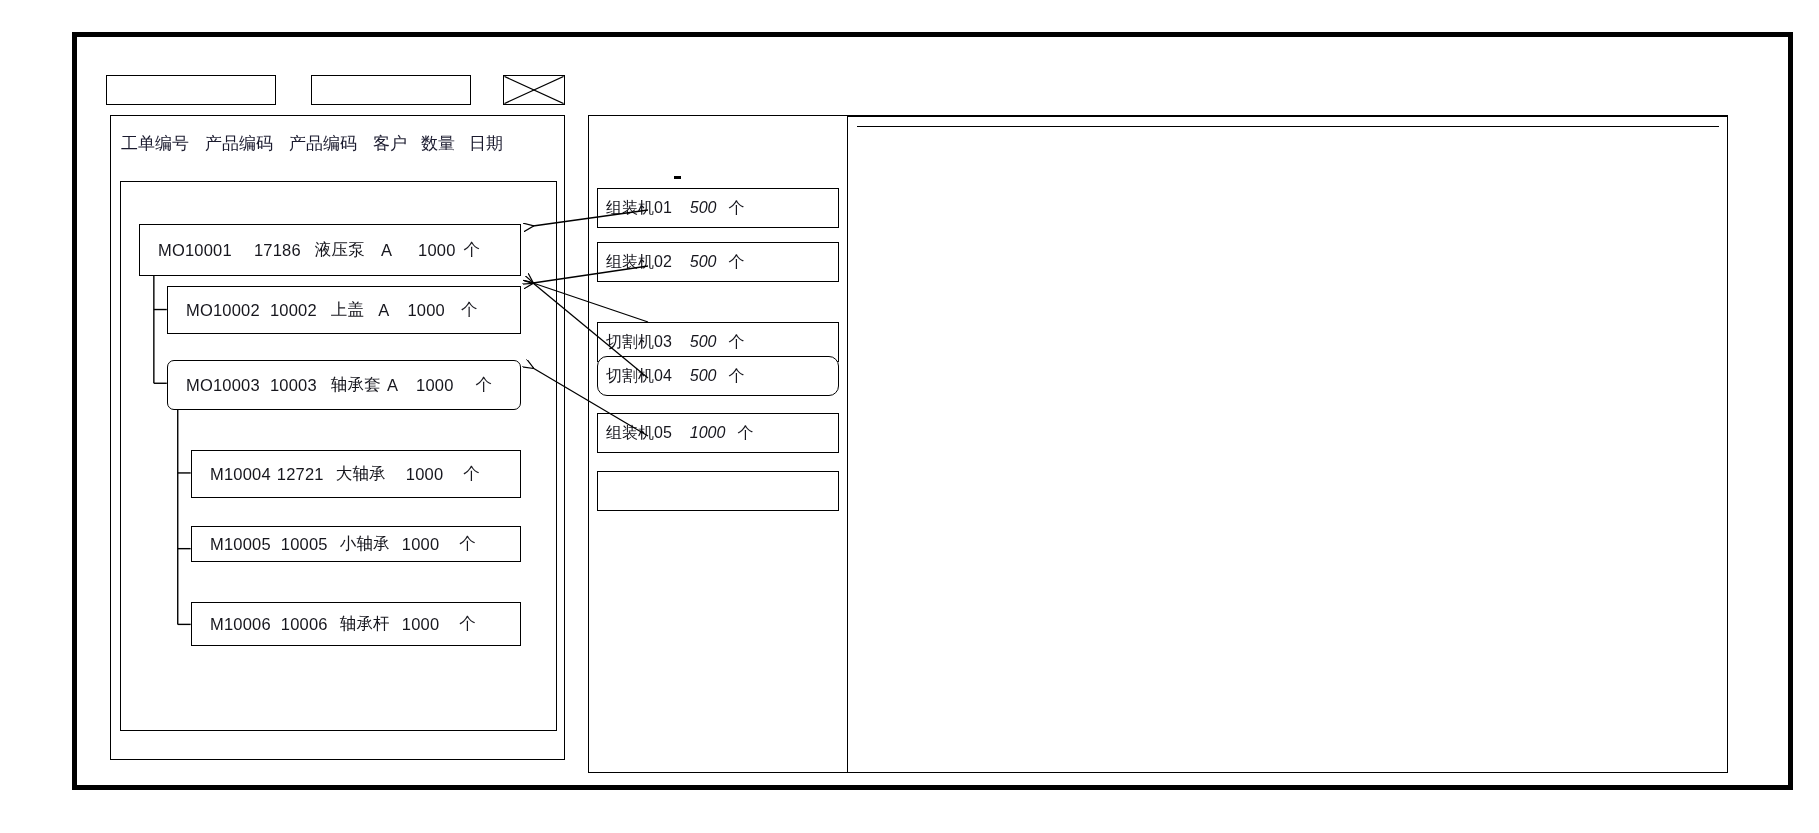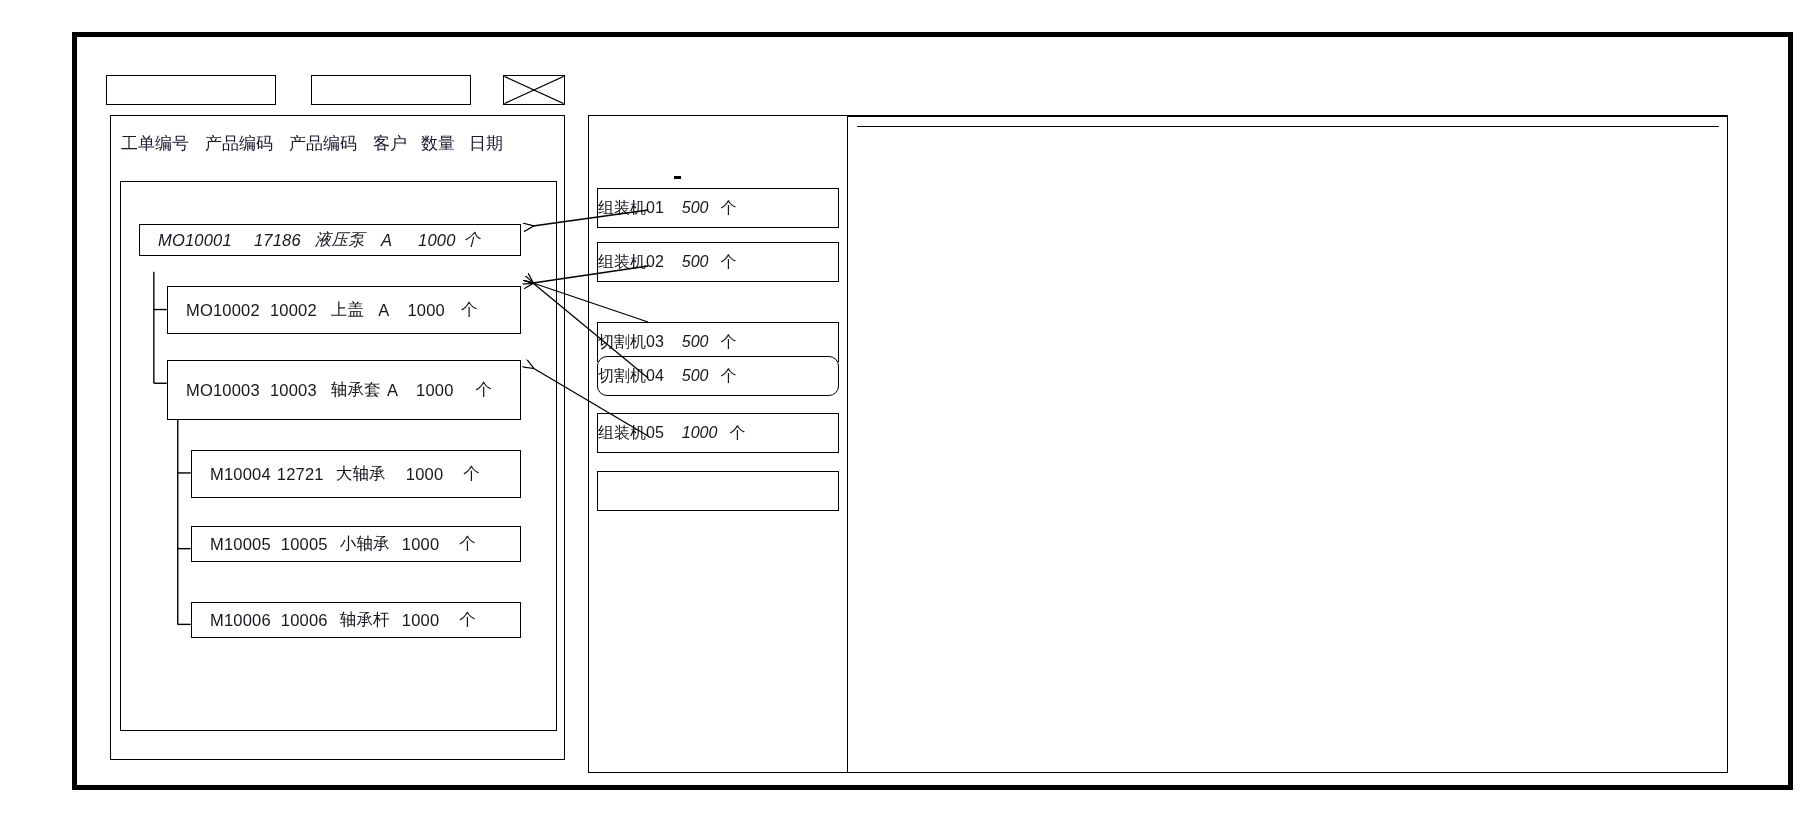--- a/index.html
+++ b/index.html
@@ -103,26 +103,26 @@
     display: flex;
     align-items: center;
     font-size: 16.5px;
     color: #16161d;
     white-space: nowrap;
     letter-spacing: 0.2px;
   }
   .tree-row .cellpad { padding-left: 18px; }
   .tree-row .gap { display: inline-block; }
 
-  .row-l0 { left: 18px;  top: 42px;  width: 382px; height: 32px; font-style: italic; }
+  .row-l0 { left: 18px;  top: 42px;  width: 382px; height: 52px; }
   .row-l1a { left: 46px; top: 104px; width: 354px; height: 48px; }
-  .row-l1b { left: 46px; top: 178px; width: 354px; height: 60px; }
+  .row-l1b { left: 46px; top: 178px; width: 354px; height: 50px; border-radius: 7px; }
   .row-l2a { left: 70px; top: 268px; width: 330px; height: 48px; }
   .row-l2b { left: 70px; top: 344px; width: 330px; height: 36px; }
-  .row-l2c { left: 70px; top: 420px; width: 330px; height: 36px; }
+  .row-l2c { left: 70px; top: 420px; width: 330px; height: 44px; }
 
   
   .tree-lines {
     position: absolute;
     left: 0; top: 0;
     width: 100%; height: 100%;
     pointer-events: none;
   }
 
   
@@ -151,20 +151,21 @@
     width: 242px;
     height: 40px;
     border: 1.5px solid #000000;
     box-sizing: border-box;
     background: #ffffff;
     display: flex;
     align-items: center;
     font-size: 16px;
     color: #16161d;
     white-space: nowrap;
+    padding-left: 8px;
   }
   .mc-card .mc-name { display: inline-block; }
   .mc-card .mc-qty { display: inline-block; margin-left: 18px; font-style: italic; }
   .mc-card .mc-unit { display: inline-block; margin-left: 12px; }
   .mc-card.empty { }
 
   
   .right-panel {
     position: absolute;
     left: 848px;

